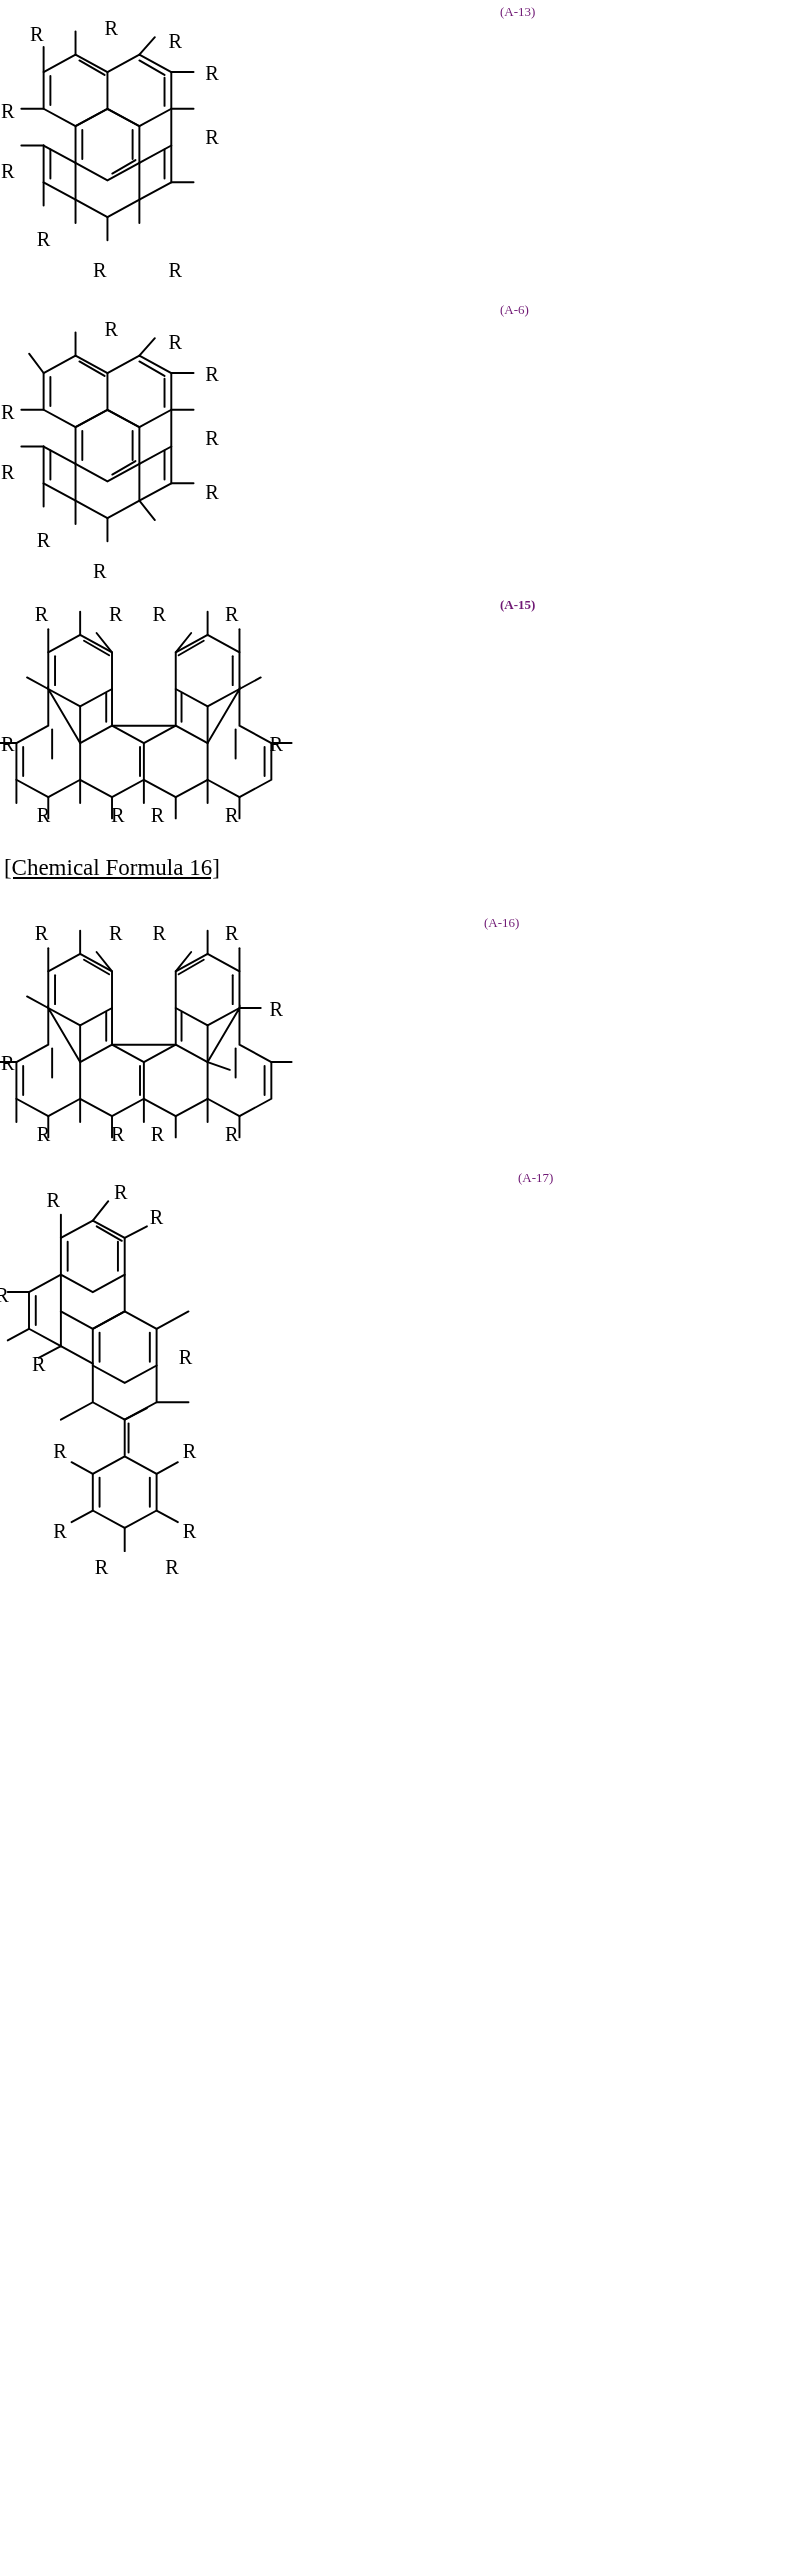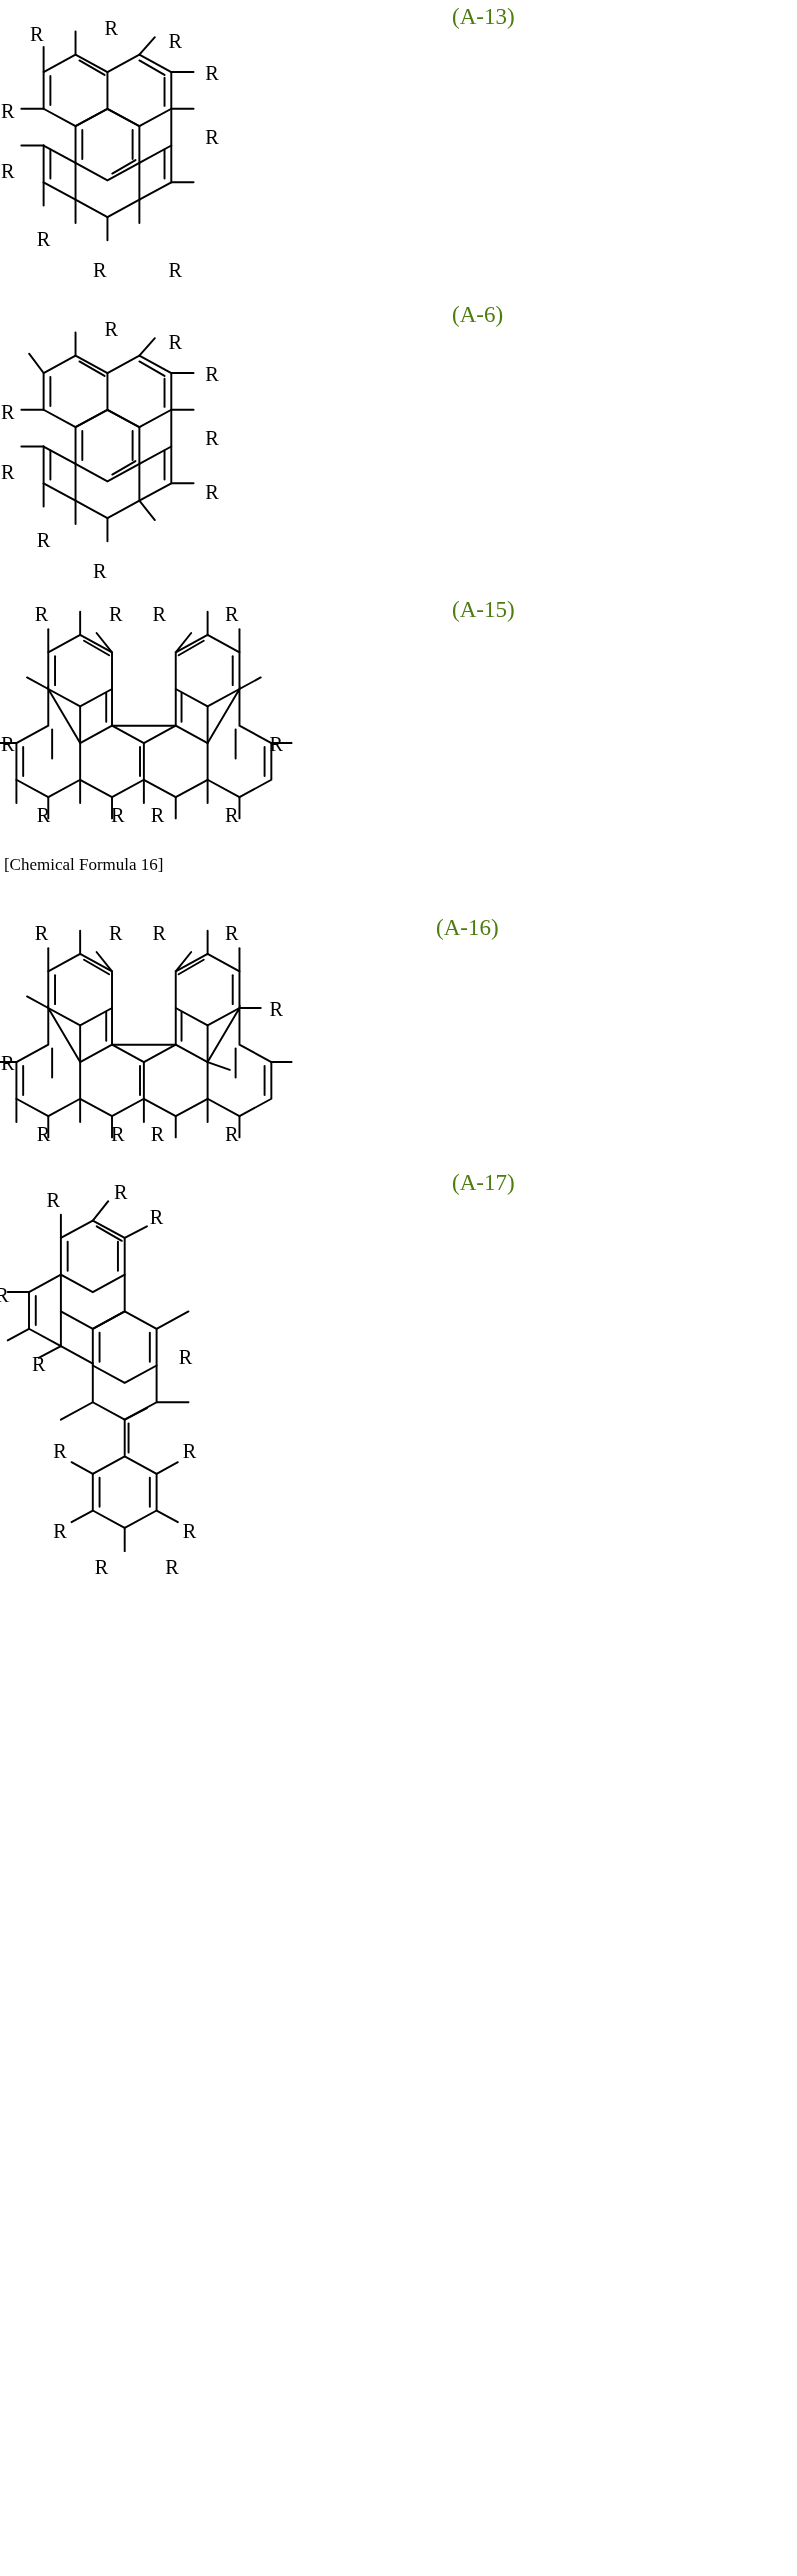--- a/index.html
+++ b/index.html
@@ -16,30 +16,32 @@
     overflow: hidden;
   }
   .page {
     position: relative;
     width: 798px;
     height: 2576px;
   }
   .label {
     position: absolute;
     font-family: "Liberation Serif", serif;
-    font-size: 23px;
-    color: #4d7c0f;
+    font-size: 13px;
+    color: #701a75;
     white-space: nowrap;
+    margin-left: 48px;
   }
   .formula-heading {
     position: absolute;
     font-family: "Liberation Serif", serif;
-    font-size: 17px;
+    font-size: 23px;
     color: #000;
     white-space: nowrap;
+    text-decoration: underline;
   }
   .structure {
     position: absolute;
   }
   .structure svg {
     display: block;
   }
   svg text {
     font-family: "Liberation Serif", serif;
     font-size: 21px;
@@ -157,21 +159,21 @@
         <text x="219" y="134" text-anchor="middle">R</text>
         <text x="8" y="108" text-anchor="middle">R</text>
         <text x="8" y="170" text-anchor="middle">R</text>
         <text x="219" y="190" text-anchor="middle">R</text>
         <text x="45" y="240" text-anchor="middle">R</text>
         <text x="103" y="272" text-anchor="middle">R</text>
       </g>
     </svg>
   </div>
 
-  <div class="label" style="left:452px; top:597px;">(A-15)</div>
+  <div class="label" style="left:452px; top:597px;font-weight:bold;">(A-15)</div>
   <div class="structure" style="left:0px; top:604px;">
     <svg width="309" height="227" viewBox="0 0 320 235" xmlns="http://www.w3.org/2000/svg">
       <g class="bond">
 
         <path d="M50,50 L83,32 L116,50 L116,88 L83,106 L50,88 Z"></path>
         <path d="M57,54 L57,84"></path>
         <path d="M87,38 L113,53"></path>
 
         <path d="M50,88 L50,126 L17,144 L17,182 L50,200 L83,182 L83,144 Z"></path>
         <path d="M24,148 L24,178"></path>
@@ -292,21 +294,21 @@
         <text x="8" y="152" text-anchor="middle">R</text>
         <text x="286" y="96" text-anchor="middle">R</text>
         <text x="45" y="226" text-anchor="middle">R</text>
         <text x="122" y="226" text-anchor="middle">R</text>
         <text x="163" y="226" text-anchor="middle">R</text>
         <text x="240" y="226" text-anchor="middle">R</text>
       </g>
     </svg>
   </div>
 
-  <div class="label" style="left:452px; top:1170px;font-family:Liberation Serif, serif;">(A-17)</div>
+  <div class="label" style="left:470px; top:1170px;font-family:Liberation Serif, serif;">(A-17)</div>
   <div class="structure" style="left:0px; top:1178px;">
     <svg width="261" height="435" viewBox="0 0 270 450" xmlns="http://www.w3.org/2000/svg">
       <g class="bond">
 
         <path d="M63,62 L96,44 L129,62 L129,100 L96,118 L63,100 Z"></path>
         <path d="M70,66 L70,96"></path>
         <path d="M100,50 L126,65"></path>
         <path d="M122,66 L122,96"></path>
 
         <path d="M63,100 L63,138 L96,156 L129,138 L129,100"></path>

